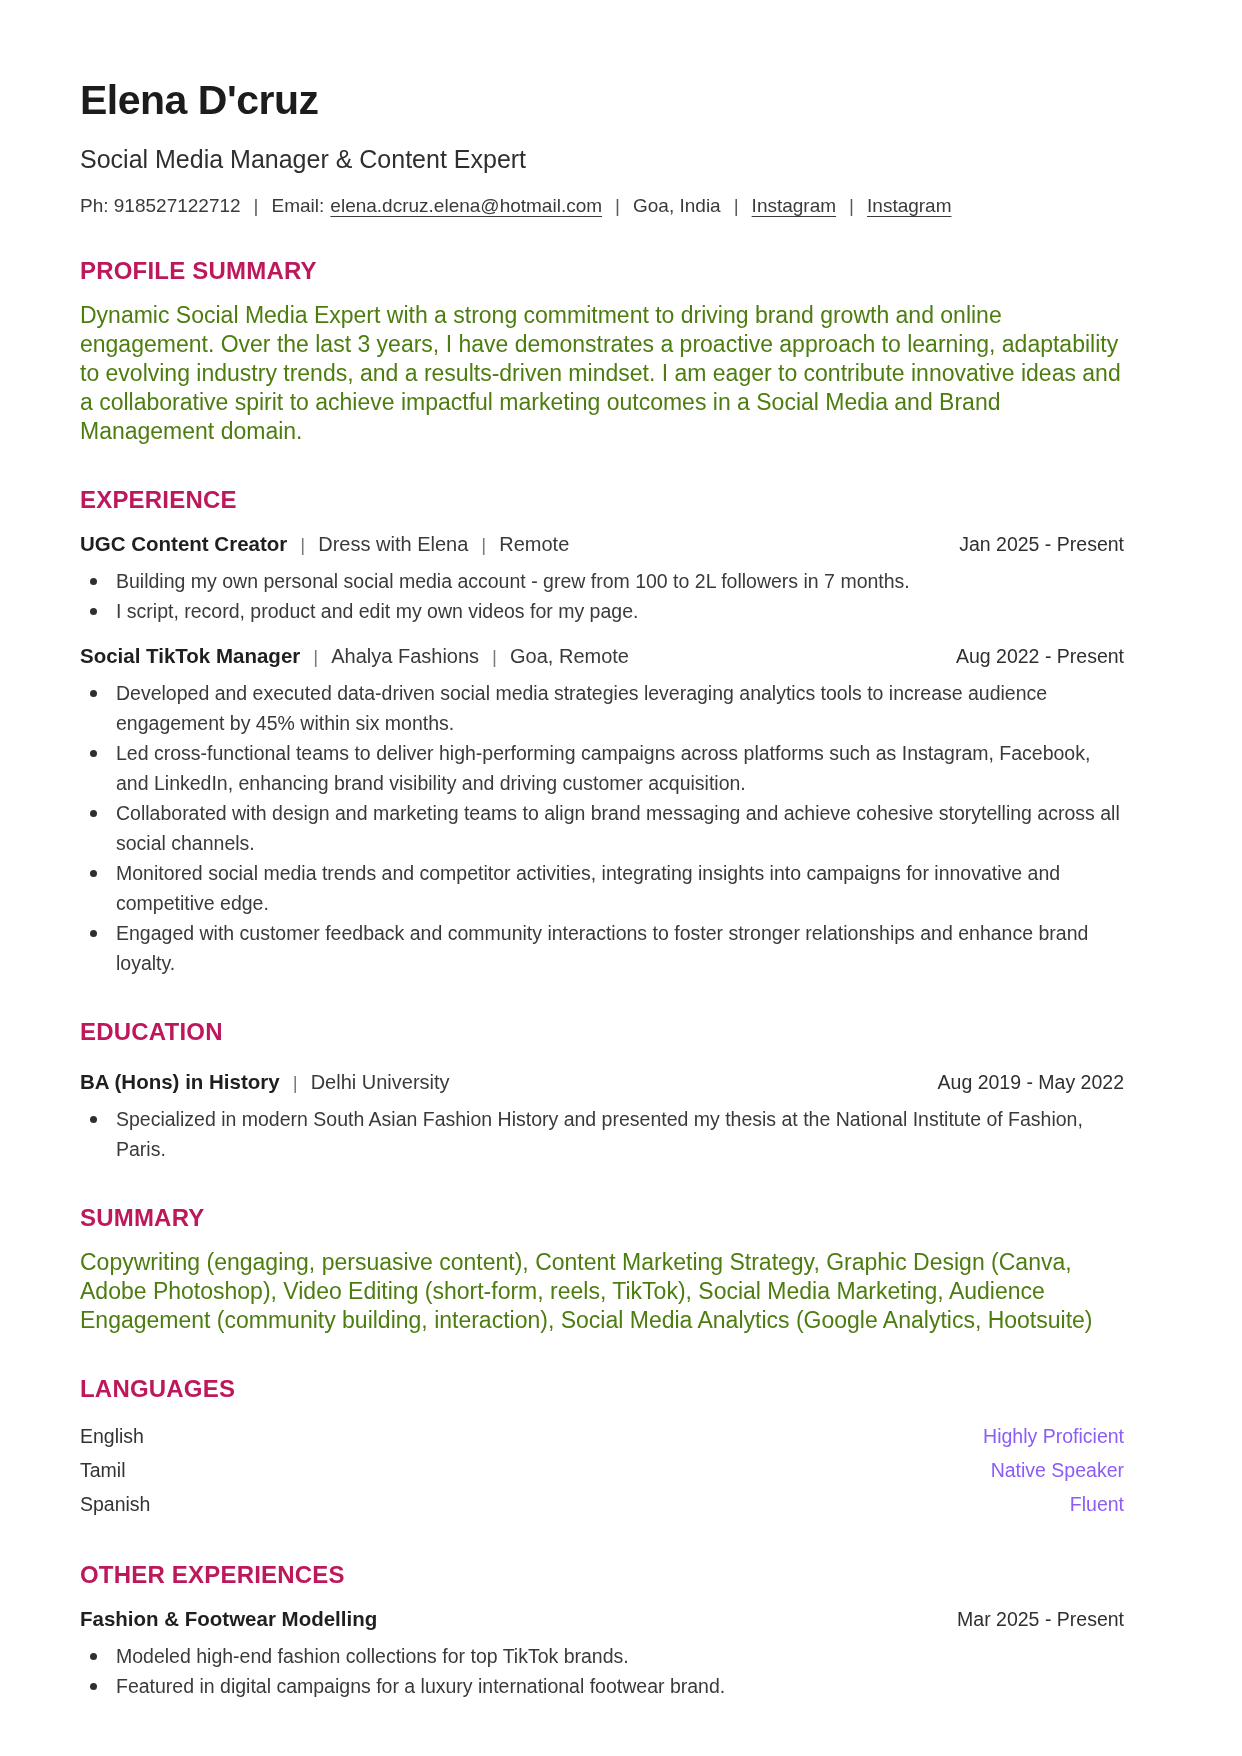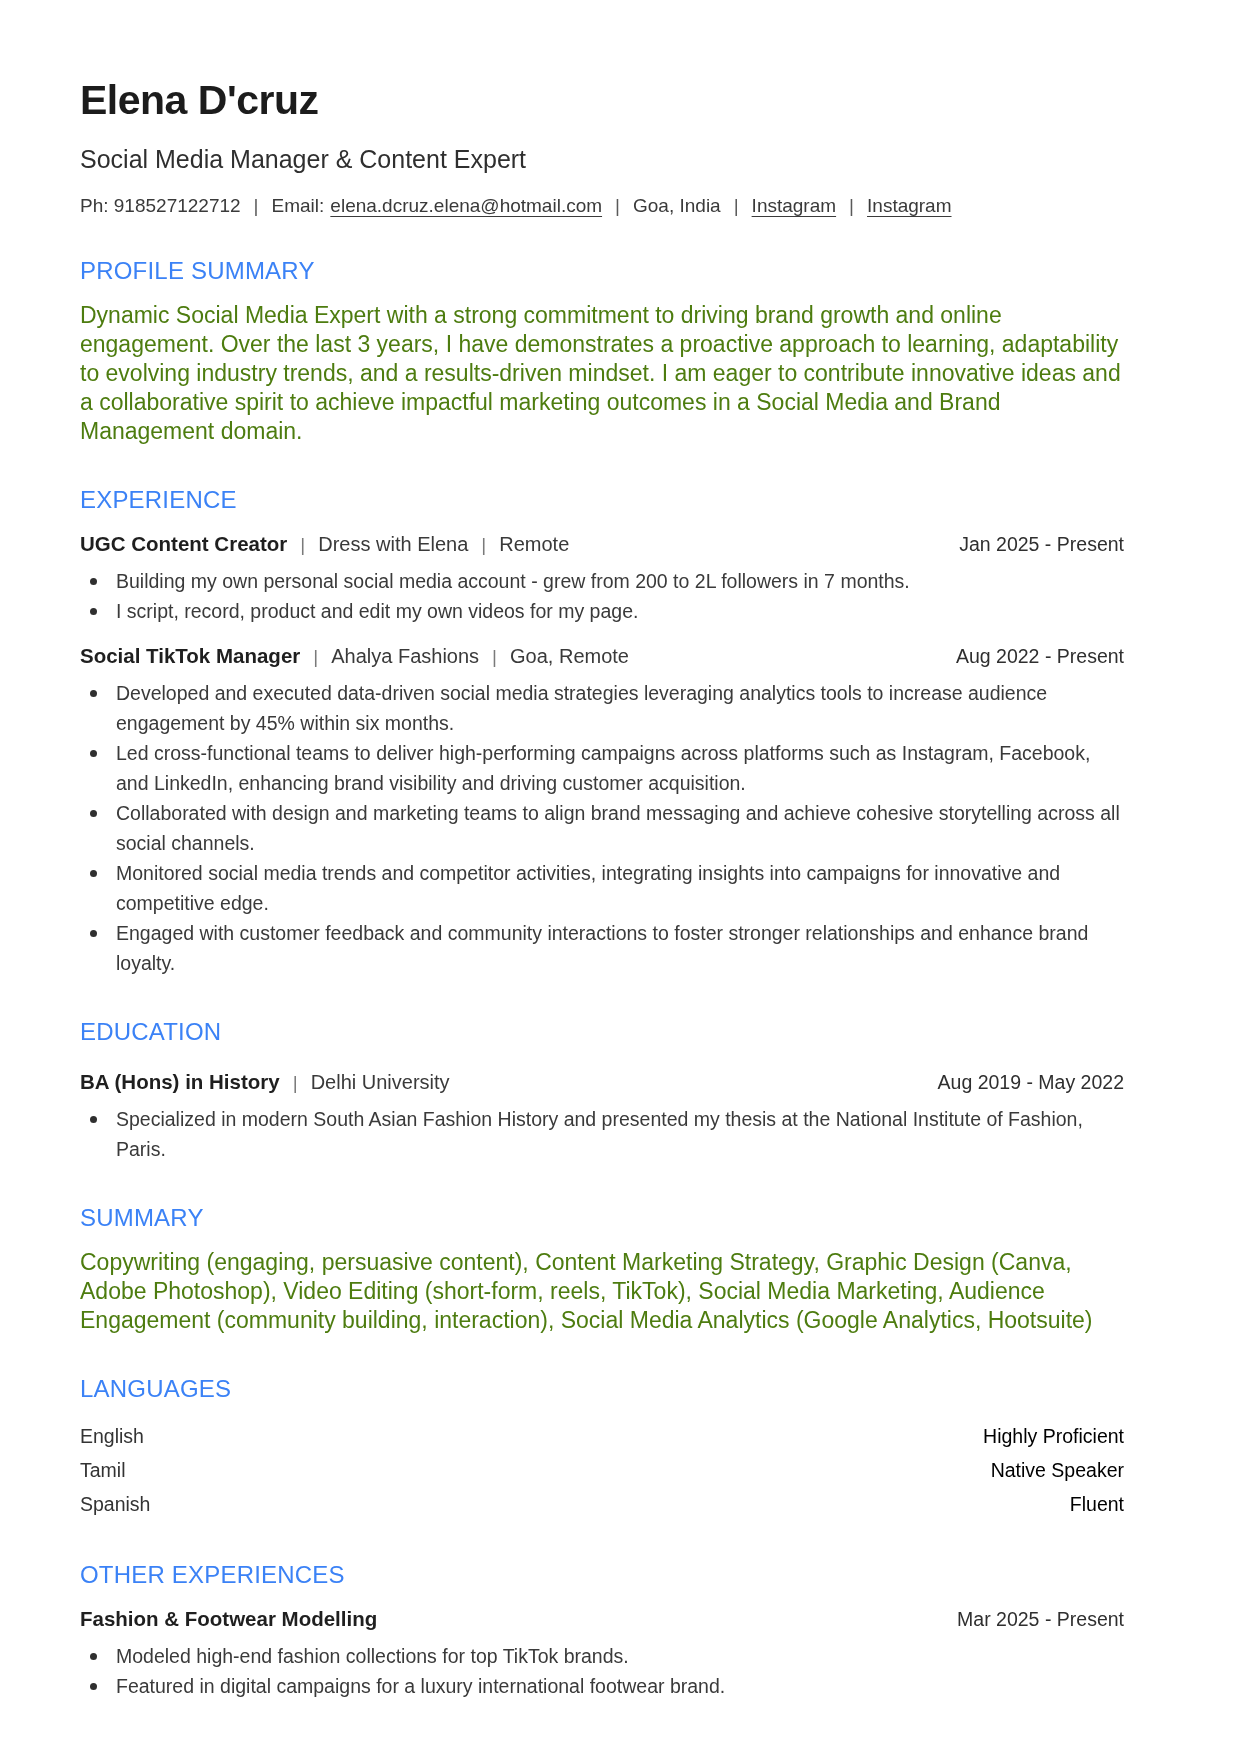--- a/index.html
+++ b/index.html
@@ -41,22 +41,22 @@
   .contact-line a, .link {
     color: #3a3a3a;
     text-decoration: underline;
     text-underline-offset: 4px;
     cursor: pointer;
   }
   .email-label { margin-right: 6px; }
   
   .section-heading {
     font-size: 24px;
-    font-weight: 400;
-    color: #3b82f6;
+    font-weight: 700;
+    color: #be185d;
     margin-top: 40px;
     margin-bottom: 16px;
     letter-spacing: 0.2px;
   }
   .para {
     font-size: 23px;
     line-height: 29px;
     color: #4d7c0f;
   }
   
@@ -103,21 +103,21 @@
   }
   
   .lang-row {
     display: flex;
     justify-content: space-between;
     align-items: baseline;
     font-size: 19.5px;
     line-height: 34px;
     color: #333333;
   }
-  .lang-level { color: #000000; }
+  .lang-level { color: #8b5cf6; }
   .lang-block { margin-top: 4px; }
 </style>
 </head>
 <body>
 
 <div class="page">
 
   <div>
     <div class="name">Elena D'cruz</div>
     <div class="subtitle">Social Media Manager &amp; Content Expert</div>
@@ -150,21 +150,21 @@
           <span class="entry-sep">|</span>
           <span class="entry-meta">Dress with Elena</span>
           <span class="entry-sep">|</span>
           <span class="entry-meta">Remote</span>
         </div>
         <span class="entry-dates">Jan 2025 - Present</span>
       </div>
       <div class="bullets">
         <div class="bullet-row">
           <span class="bullet-dot"></span>
-          <span class="bullet-text">Building my own personal social media account - grew from 200 to 2L followers in 7 months.</span>
+          <span class="bullet-text">Building my own personal social media account - grew from 100 to 2L followers in 7 months.</span>
         </div>
         <div class="bullet-row">
           <span class="bullet-dot"></span>
           <span class="bullet-text">I script, record, product and edit my own videos for my page.</span>
         </div>
       </div>
     </div>
 
     <div>
       <div class="entry-header">

